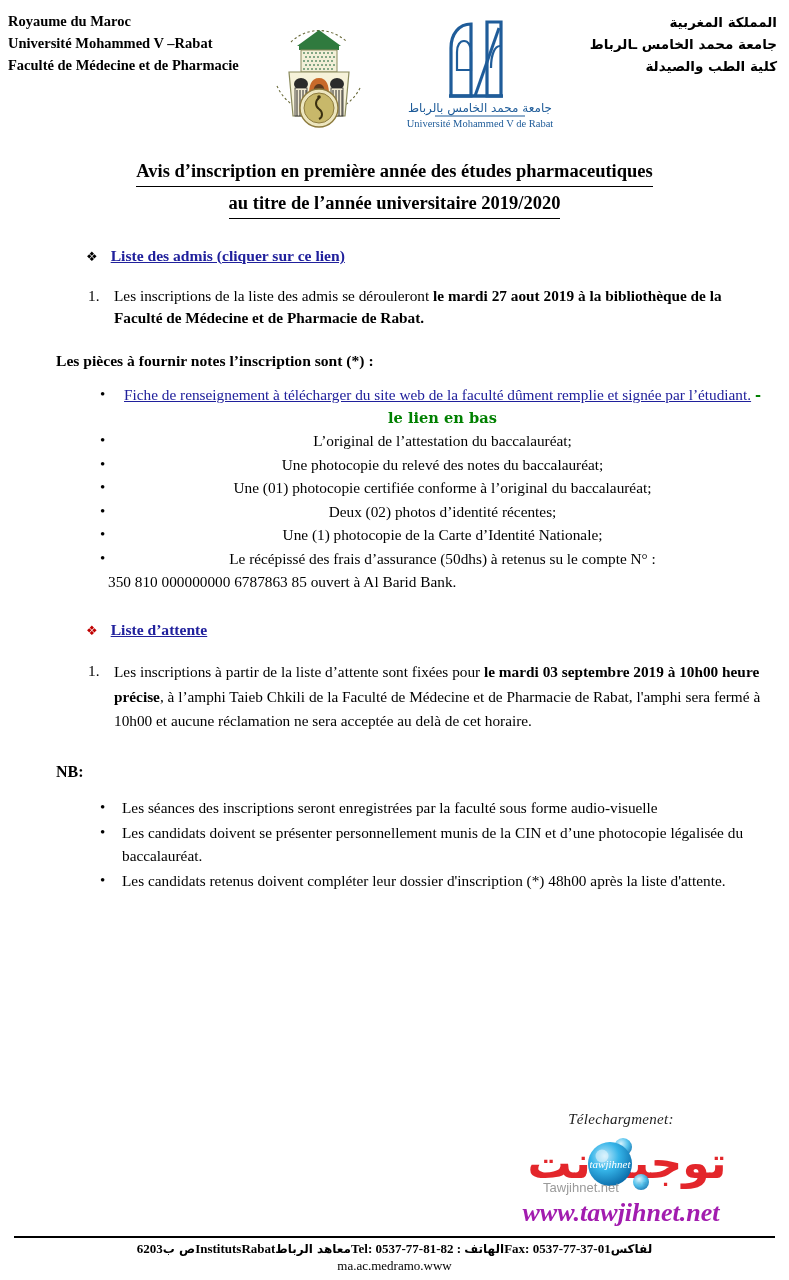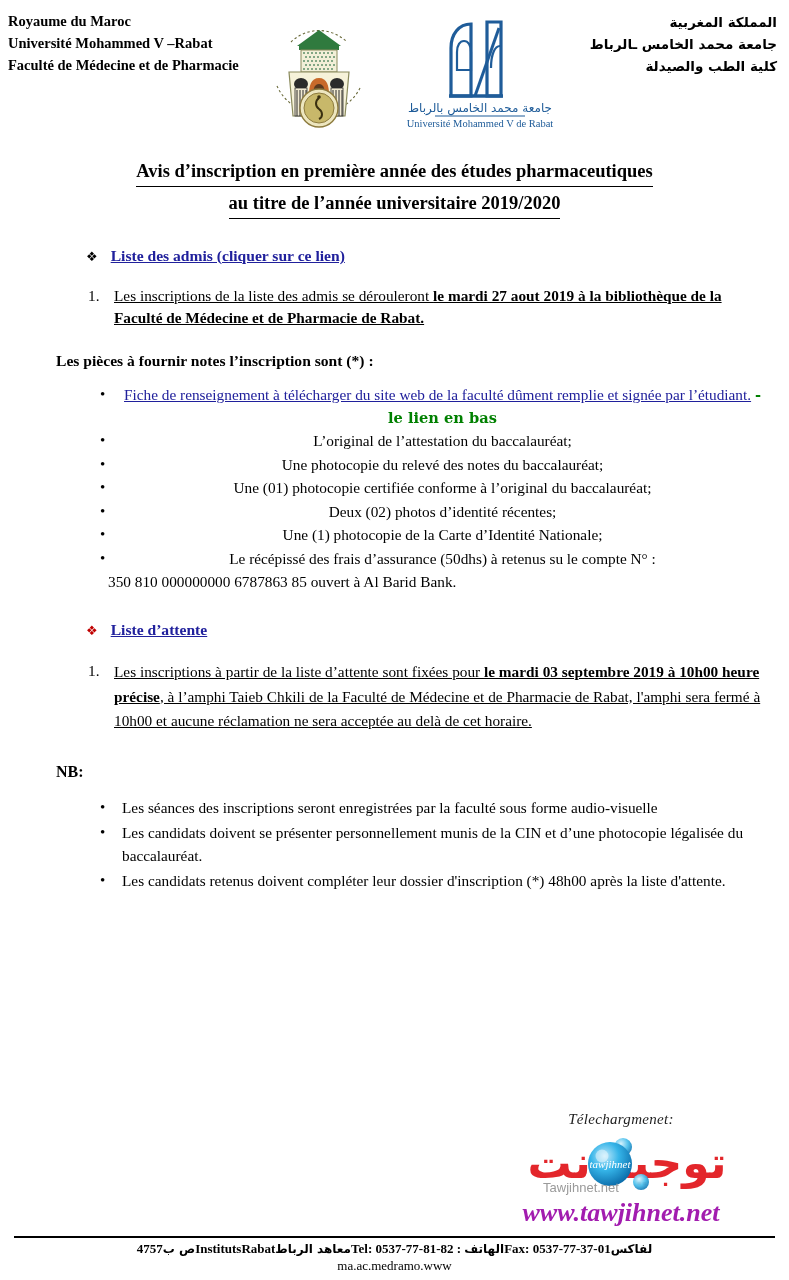--- a/index.html
+++ b/index.html
@@ -114,21 +114,21 @@
 
   .num-row {
     display: flex;
     margin-top: 18px;
     padding-left: 40px;
   }
   .num-marker {
     flex: 0 0 26px;
     font-size: 15.3px;
   }
-  .num-text { flex: 1 1 auto; text-decoration: underline; }
+  .num-text { flex: 1 1 auto; }
   .num-text.ol1 { max-width: 640px; }
   .num-text.ol2 { max-width: 665px; line-height: 1.62; }
 
   .section-label {
     margin-top: 20px;
     padding-left: 8px;
     font-weight: bold;
     font-size: 15.6px;
   }
 
@@ -448,18 +448,18 @@
 
       <text x="100" y="62" text-anchor="middle" font-family="Liberation Sans, sans-serif" font-size="13" fill="#9a9a9a">Tawjihnet.net</text>
     </svg>
 
     <div class="tawjih-url">www.tawjihnet.net</div>
   </div>
 
   <div class="footer">
     <div class="footer-rule"></div>
     <div class="footer-line">
-      <span>4757</span><span class="ar">ص ب</span><span>InstitutsRabat</span><span class="ar">معاهد الرباط</span><span>Tel: 0537-77-81-82 : </span><span class="ar">الهاتف</span><span>Fax: 0537-77-37-01</span><span class="ar">لفاكس</span>
+      <span>6203</span><span class="ar">ص ب</span><span>InstitutsRabat</span><span class="ar">معاهد الرباط</span><span>Tel: 0537-77-81-82 : </span><span class="ar">الهاتف</span><span>Fax: 0537-77-37-01</span><span class="ar">لفاكس</span>
     </div>
     <div class="footer-url">ma.ac.medramo.www</div>
   </div>
 
 </div>
 
 </body></html>

